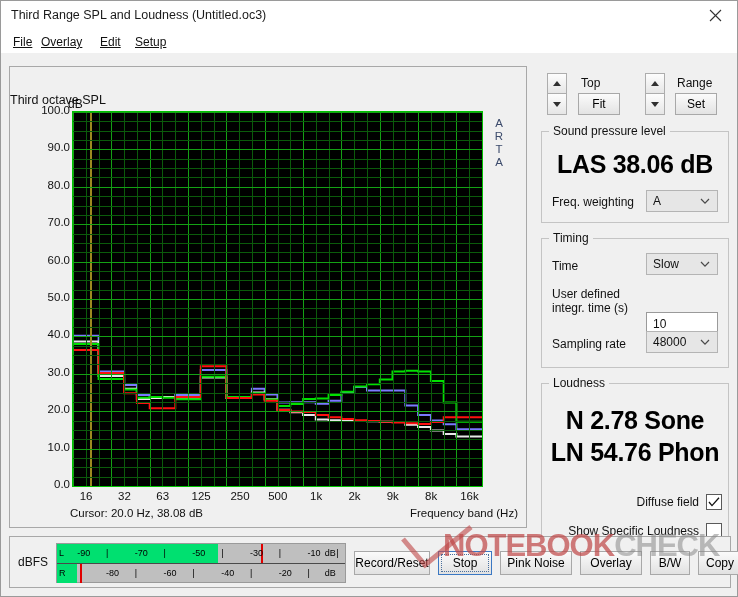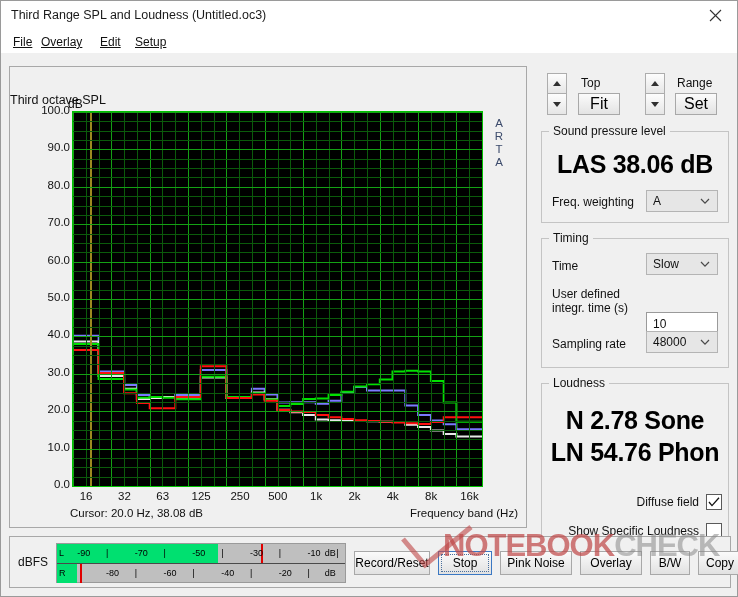--- a/index.html
+++ b/index.html
@@ -43,21 +43,21 @@
 
   
   .right-panel{position:absolute;left:534px;top:8px;width:196px;height:520px;}
   .spinner{position:absolute;width:20px;height:42px;}
   .spin-btn{width:20px;height:21px;background:linear-gradient(#fdfdfd,#e6e6e6);border:1px solid #adadad;box-sizing:border-box;display:flex;align-items:center;justify-content:center;cursor:pointer;}
   .spin-btn:last-child{border-top:none;}
   .arrow{width:0;height:0;border-left:4px solid transparent;border-right:4px solid transparent;}
   .arrow.up{border-bottom:5px solid #303030;}
   .arrow.down{border-top:5px solid #303030;}
   .fitbtn{position:absolute;width:42px;height:22px;background:linear-gradient(#fbfbfb,#e3e3e3);border:1px solid #a8a8a8;box-sizing:border-box;
-          font-size:16px;display:flex;align-items:center;justify-content:center;cursor:pointer;color:#000;}
+          font-size:12px;display:flex;align-items:center;justify-content:center;cursor:pointer;color:#000;}
   .spinlabel{position:absolute;font-size:12px;color:#111;}
 
   .groupbox{position:absolute;border:1px solid #c4c4c4;box-sizing:border-box;background:transparent;}
   .group-legend{position:absolute;top:-8px;left:7px;background:#f0f0f0;padding:0 4px;font-size:12px;color:#111;}
 
   .bigval{position:absolute;width:100%;text-align:center;font-size:25px;font-weight:bold;color:#000;letter-spacing:-0.3px;white-space:nowrap;}
   .fieldlabel{position:absolute;font-size:12px;color:#111;line-height:14px;}
   .combo{position:absolute;height:22px;background:#e6e6e6;border:1px solid #b4b4b4;box-sizing:border-box;display:flex;align-items:center;cursor:pointer;}
   .combo span.val{padding-left:6px;font-size:12px;color:#111;}
   .combo .chev{position:absolute;right:7px;top:7px;}
@@ -150,21 +150,21 @@
 
       <div class="xtick-wrap" id="xticks">
           <div class="xtick" style="left: 14.0594px;">16</div>
           <div class="xtick" style="left: 52.4031px;">32</div>
           <div class="xtick" style="left: 90.7469px;">63</div>
           <div class="xtick" style="left: 129.091px;">125</div>
           <div class="xtick" style="left: 168px;">250</div>
           <div class="xtick" style="left: 205.778px;">500</div>
           <div class="xtick" style="left: 244.122px;">1k</div>
           <div class="xtick" style="left: 282.466px;">2k</div>
-          <div class="xtick" style="left: 320.809px;">4k</div>
+          <div class="xtick" style="left: 320.809px;">9k</div>
           <div class="xtick" style="left: 359.153px;">8k</div>
           <div class="xtick" style="left: 397.497px;">16k</div>
         </div>
       <div class="cursor-readout">Cursor:   20.0 Hz, 38.08 dB</div>
       <div class="freq-label">Frequency band (Hz)</div>
     </div>
 
     <div class="right-panel">
 
       <div class="spinner" style="left:12px;top:12px;">

